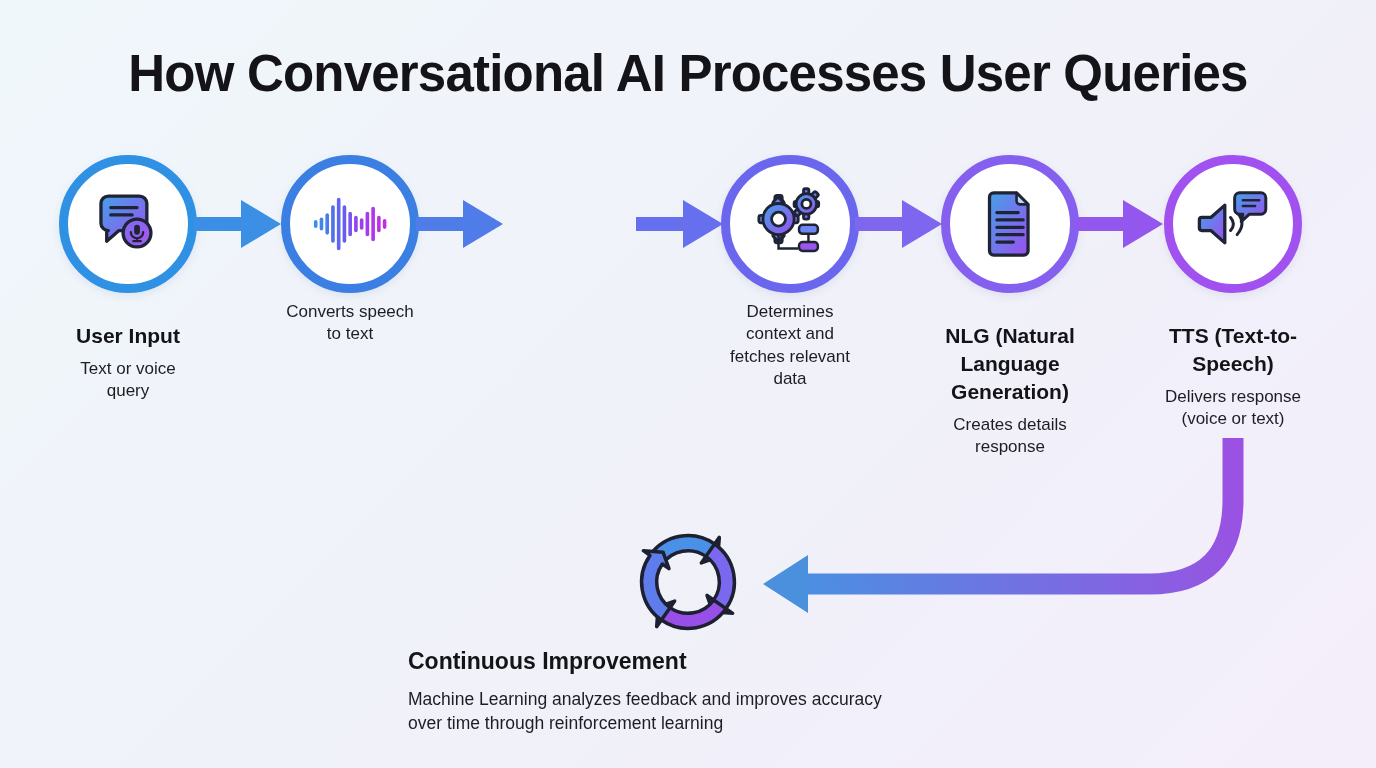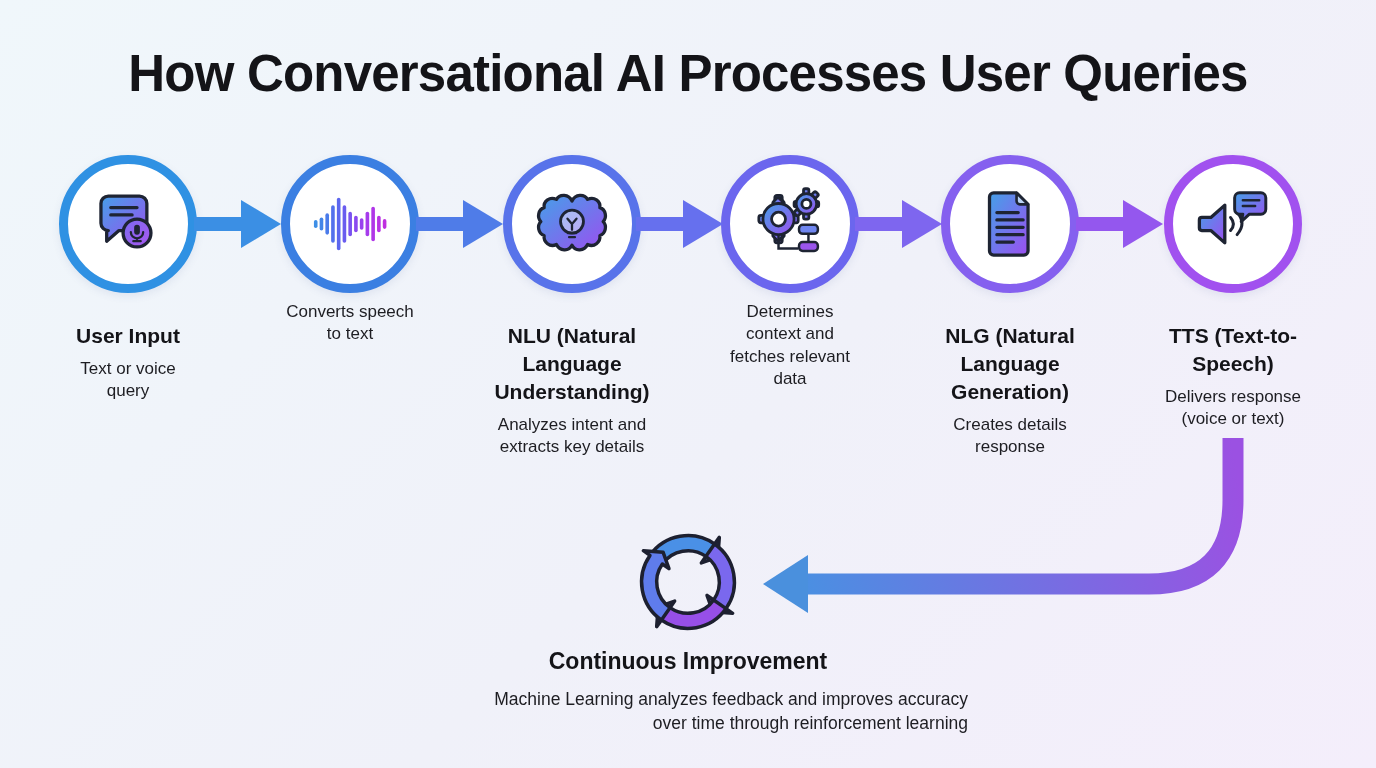--- a/index.html
+++ b/index.html
@@ -72,26 +72,26 @@
     position:absolute; left:0; top:0;
     width:1376px; height:768px;
     pointer-events:none;
   }
   .cycle-icon {
     position:absolute; left:630px; top:524px;
     width:116px; height:116px;
   }
   .fb-title {
     position:absolute; left:408px; top:648px;
-    width:560px; text-align:center;
+    width:560px; text-align:left;
     font-size:23px; font-weight:700; color:#141418;
   }
   .fb-desc {
     position:absolute; left:408px; top:688px;
-    width:560px; text-align:right;
+    width:560px; text-align:left;
     font-size:17.5px; line-height:1.35; color:#1d1d22;
   }
   .fb-desc-inner { display:inline-block; max-width:480px; }
 </style>
 </head>
 <body>
 
 <div class="canvas">
 
   <svg width="0" height="0" style="position:absolute">
@@ -139,33 +139,20 @@
           <rect x="69.0" y="35" width="4.4" height="30" rx="2.2" fill="#a63bec"></rect>
           <rect x="76.0" y="29" width="4.4" height="42" rx="2.2" fill="#b036e8"></rect>
           <rect x="83.0" y="40" width="4.4" height="20" rx="2.2" fill="#b832e4"></rect>
           <rect x="90.0" y="44" width="4.4" height="12" rx="2.2" fill="#bf2fe0"></rect>
         </g>
       </svg>
     </div>
     <div class="step-desc">Converts speech to text</div>
   </div>
 
-  <div class="step step3">
-    <div class="circle" style="border-color: rgb(88, 115, 234);">
-      <svg viewBox="0 0 100 100">
-        <path d="M50 22 C46 13 35 13 31 20 C23 16 15 22 16 30 C9 32 7 42 12 47 C7 52 9 62 16 64 C15 72 23 79 31 75 C35 83 46 84 50 76
-                 C54 84 65 83 69 75 C77 79 85 72 84 64 C91 62 93 52 88 47 C93 42 91 32 84 30 C85 22 77 16 69 20 C65 13 54 13 50 22 Z" fill="url(#iconGrad)" stroke="#1e2433" stroke-width="4" stroke-linejoin="round"></path>
-        <circle cx="50" cy="47" r="14" fill="rgba(255,255,255,0.45)" stroke="#1e2433" stroke-width="3.4"></circle>
-        <path d="M44.5 43.5 L50 50 L55.5 43.5 M50 50 V57" stroke="#1e2433" stroke-width="2.8" fill="none" stroke-linecap="round" stroke-linejoin="round"></path>
-        <path d="M45 61 h10 M46.5 66 h7" stroke="#1e2433" stroke-width="3" stroke-linecap="round"></path>
-      </svg>
-    </div>
-    <div class="step-title">NLU (Natural Language Understanding)</div>
-    <div class="step-desc">Analyzes intent and extracts key details</div>
-  </div>
 
   <div class="step step4">
     <div class="circle" style="border-color: rgb(107, 102, 238);">
       <svg viewBox="0 0 100 100">
         <g stroke="#1e2433" stroke-width="3.4" stroke-linejoin="round">
           <g>
             <rect x="31.5" y="15" width="9" height="10" rx="2.5" fill="url(#iconGrad)"></rect>
             <rect x="31.5" y="63" width="9" height="10" rx="2.5" fill="url(#iconGrad)"></rect>
             <rect x="12" y="39.5" width="10" height="9" rx="2.5" fill="url(#iconGrad)"></rect>
             <rect x="50" y="39.5" width="10" height="9" rx="2.5" fill="url(#iconGrad)"></rect>

